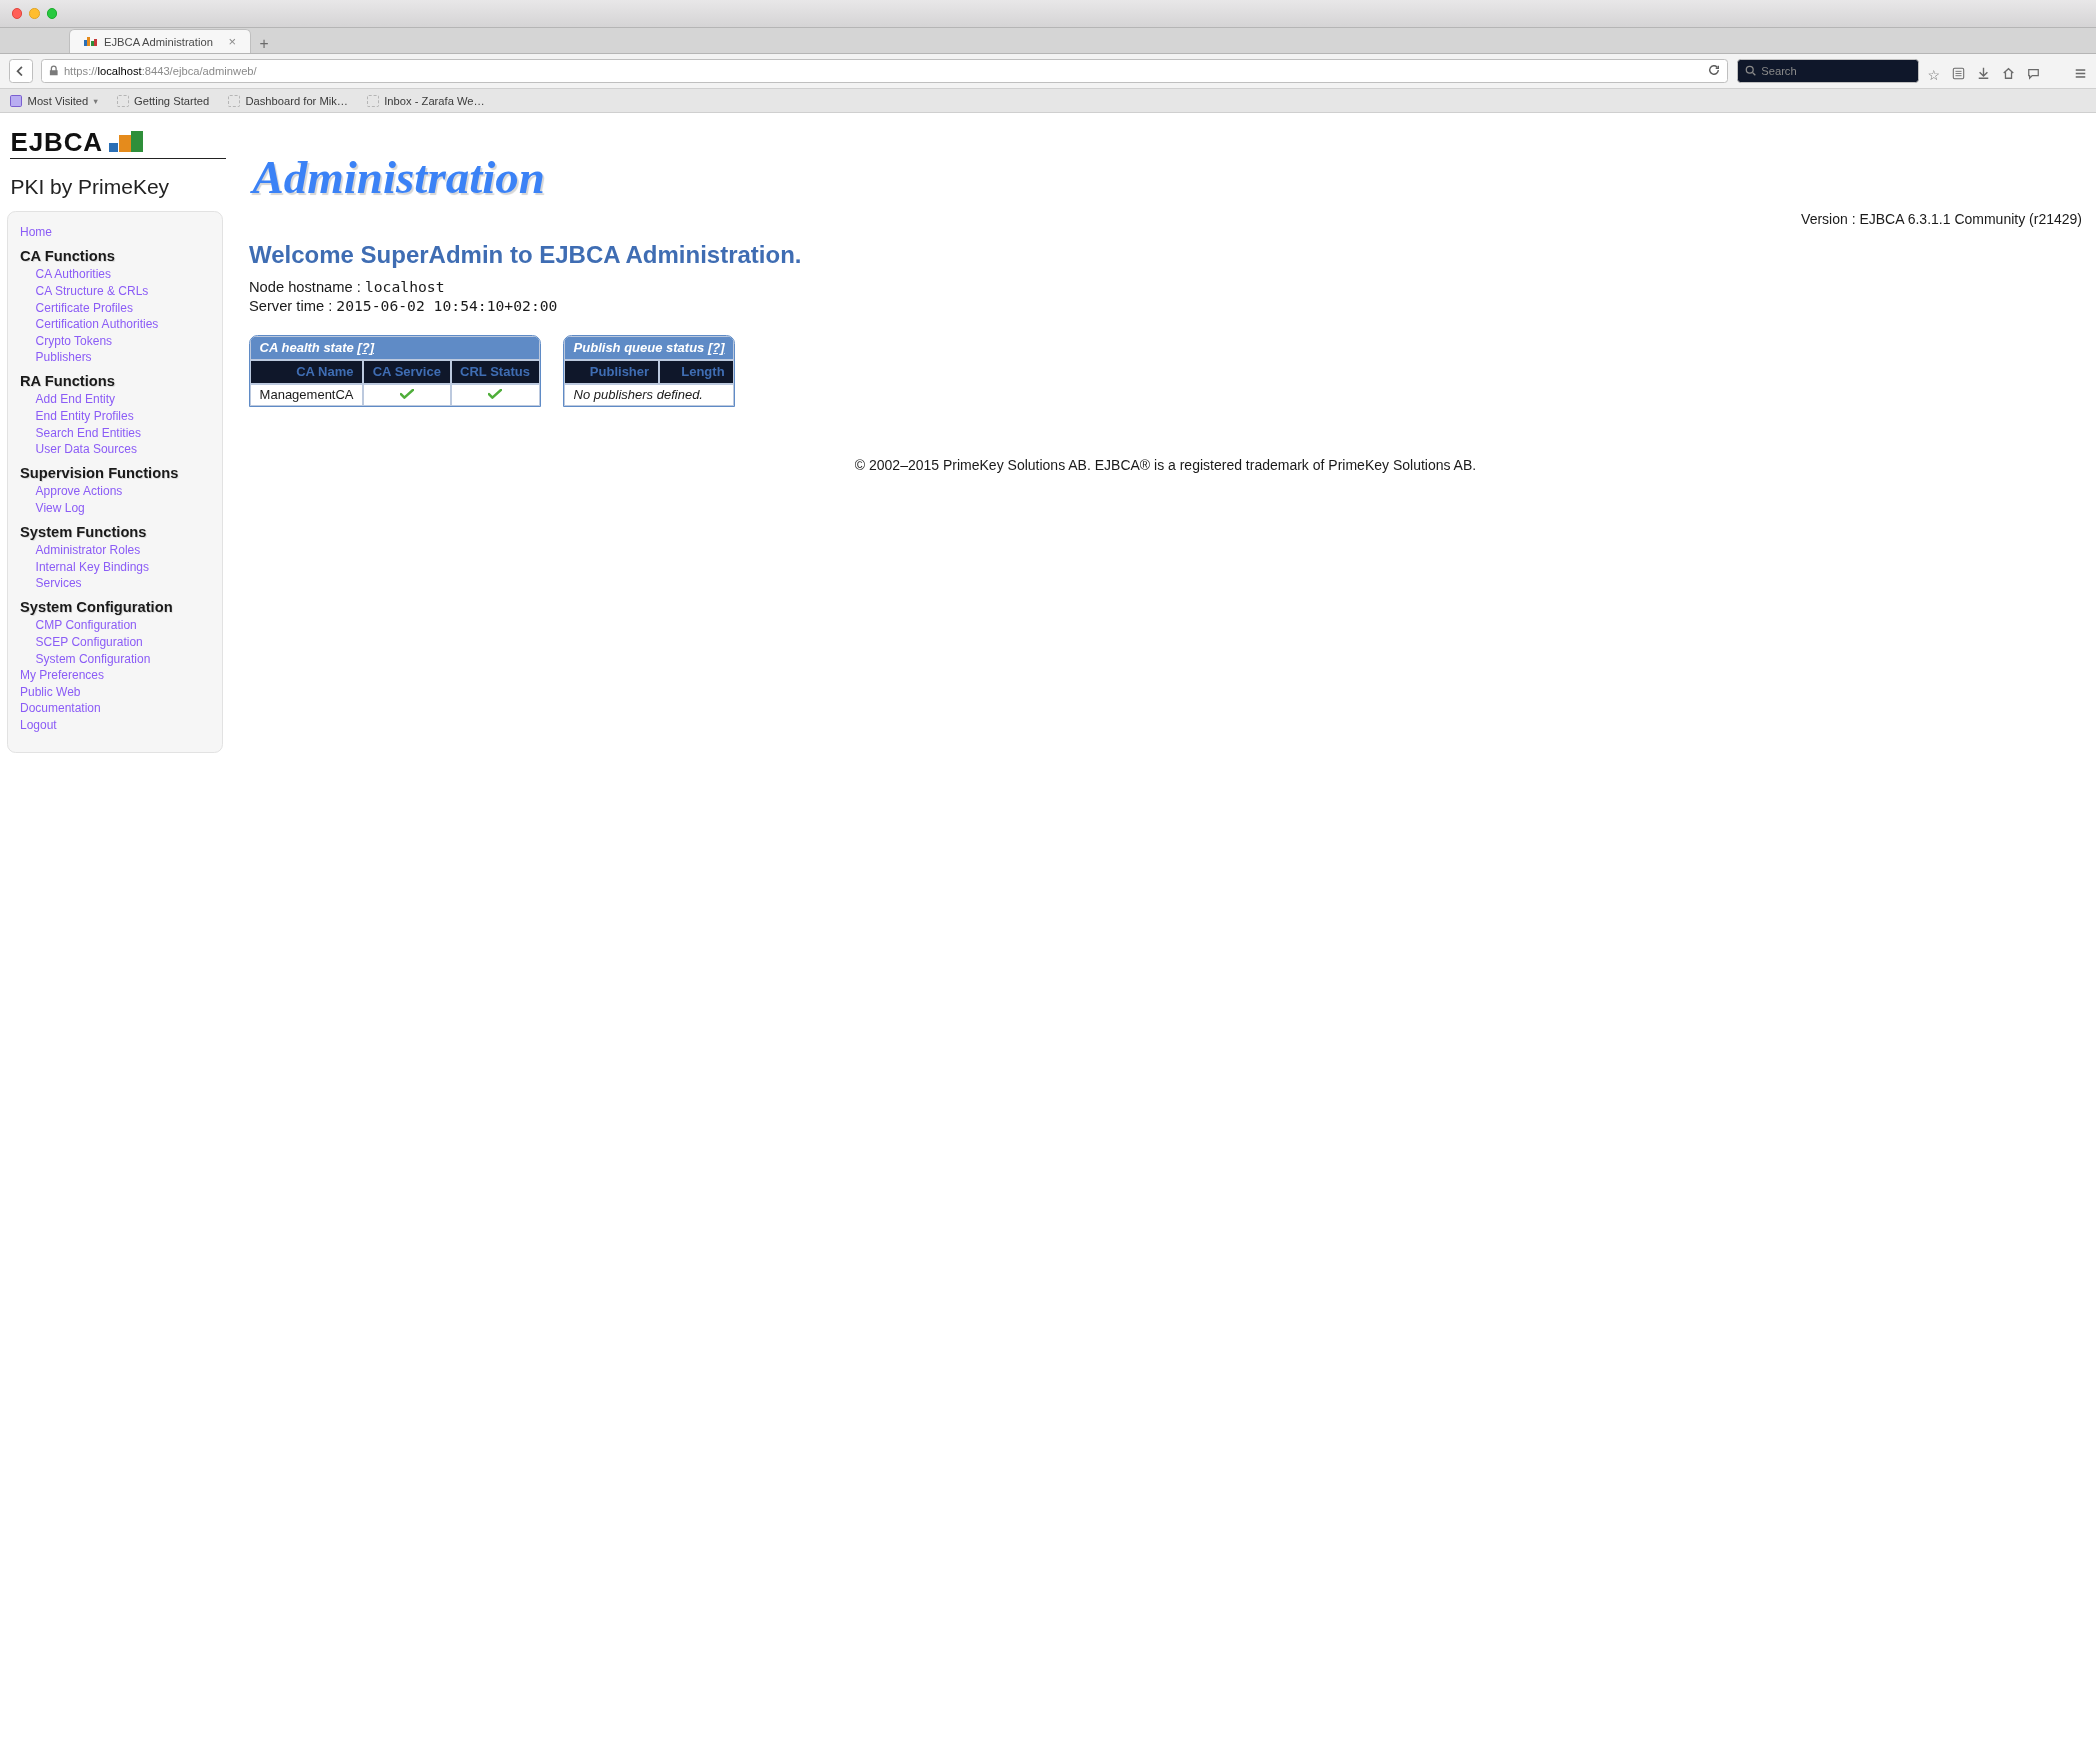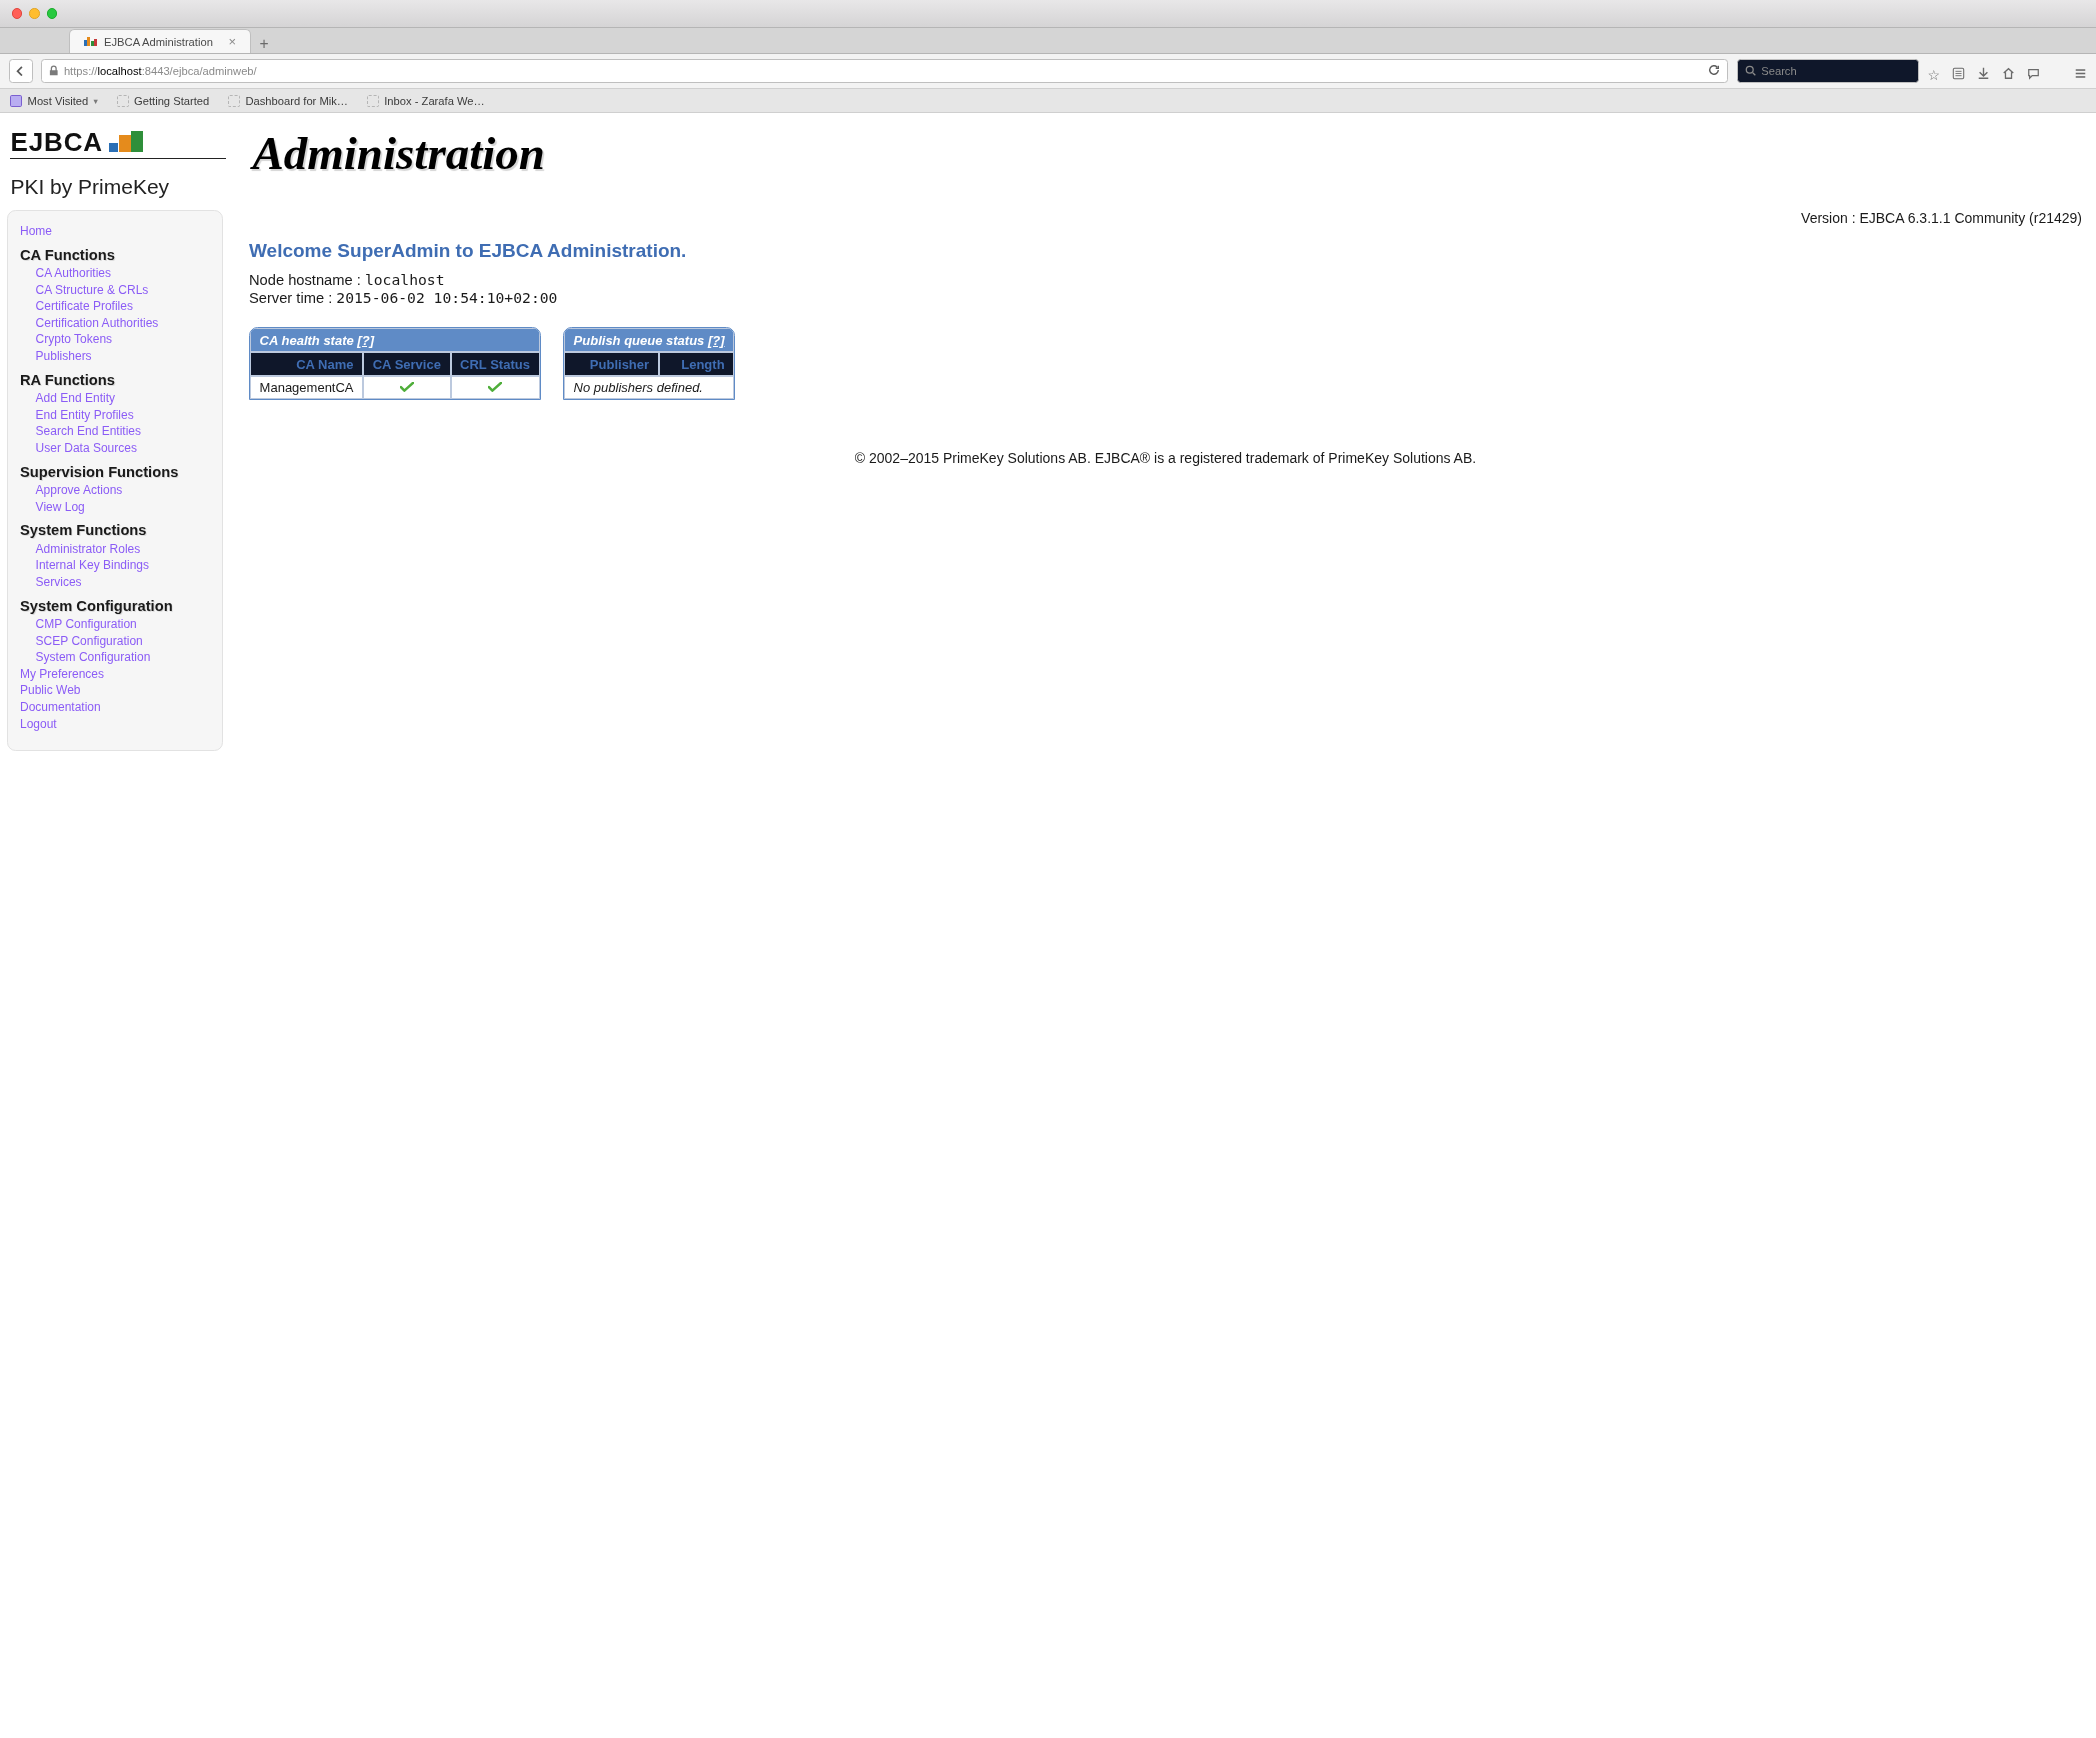--- a/index.html
+++ b/index.html
@@ -48,34 +48,34 @@
 
 .page{display:flex;min-height:calc(100vh - 104px);}
 
 .logo-row{display:flex;align-items:flex-start;padding:15.6px 0 5.2px 10.4px;gap:26px;}
 .logo{width:216px;}
 .logo-top{font:600 26px/1 "Helvetica Neue",Arial;letter-spacing:0.9px;
   display:flex;align-items:center;gap:5.2px;color:#111;}
 .logo-blocks{display:flex;gap:0;}
 .logo-blocks i{display:inline-block;margin-left:0.9px;}
 .logo-sub{font:300 21px/1.2 "Helvetica Neue",Arial;color:#222;border-top:0.9px solid #222;margin-top:3.5px;padding-top:15px;}
-.page-title{font:italic 700 47px/1 Georgia,"Times New Roman",serif;color:#000000;
-  text-shadow:1.7px 1.7px 0.9px #d6d6d6;margin-top:1px;}
+.page-title{font:italic 700 47px/1 Georgia,"Times New Roman",serif;color:#3b82f6;
+  text-shadow:1.7px 1.7px 0.9px #d6d6d6;margin-top:25px;}
 
 .sidebar{width:216px;background:#f6f6f6;border:0.9px solid #e2e2e2;border-radius:8.6px;
   margin:5.2px 0 0 7px;padding:10.4px 7px 17.3px 12px;align-self:flex-start;}
 .sidebar a{display:block;color:#8b5cf6;text-decoration:none;font-weight:400;font-size:12px;
   margin:2.6px 0;}
 .sidebar .section-h{color:#1a1a1a;font-weight:700;font-size:14.7px;margin:8.6px 0 3.5px;
   text-shadow:0.9px 0.9px 0 #dcdcdc;}
 .sidebar .sub{margin-left:15.6px;}
 
 .main{flex:1;padding:0 14px 35px 26px;}
 .version{color:#1a1a1a;font-size:14px;margin-top:5.2px;text-align:right;}
-.welcome{color:#3f6db3;font-weight:700;font-size:19px;margin:14px 0 8.6px;}
+.welcome{color:#3f6db3;font-weight:700;font-size:24px;margin:14px 0 8.6px;}
 .kv-line{font-size:14.7px;color:#1a1a1a;margin:1.7px 0;}
 .kv-line .mono{font-family:Menlo,Consolas,monospace;}
 
 .tables{display:flex;gap:22.5px;margin-top:21px;}
 .ejb-table{border:1.7px solid #5f8bc6;border-collapse:separate;border-spacing:0;
   border-top-left-radius:8.6px;border-top-right-radius:8.6px;overflow:hidden;font-size:13px;}
 .ejb-table .caption{background:#5f8bc6;color:#fff;font-weight:700;font-style:italic;
   padding:3.5px 8.6px;text-align:left;}
 .ejb-table .caption a{color:#fff;text-decoration:underline;}
 .ejb-table th{background:#0f172a;color:#3f6db3;font-weight:700;padding:3.5px 8.6px;

